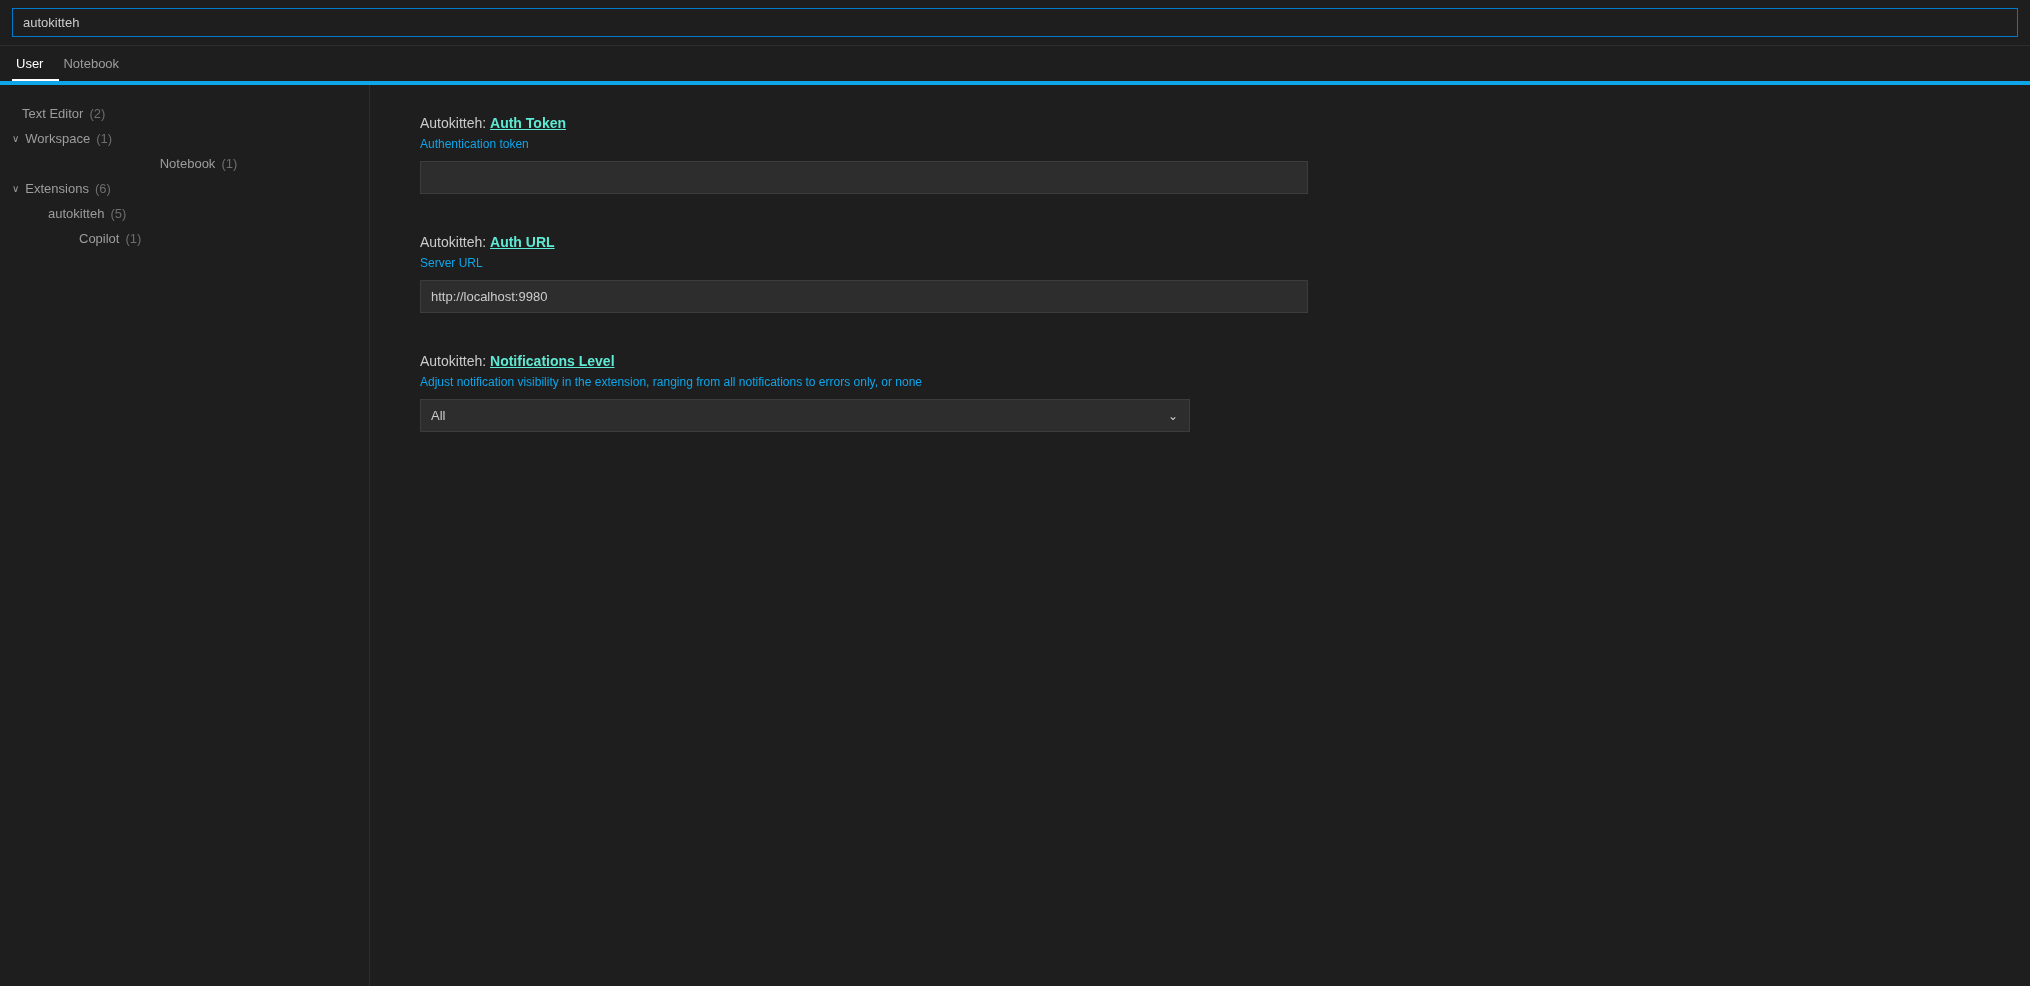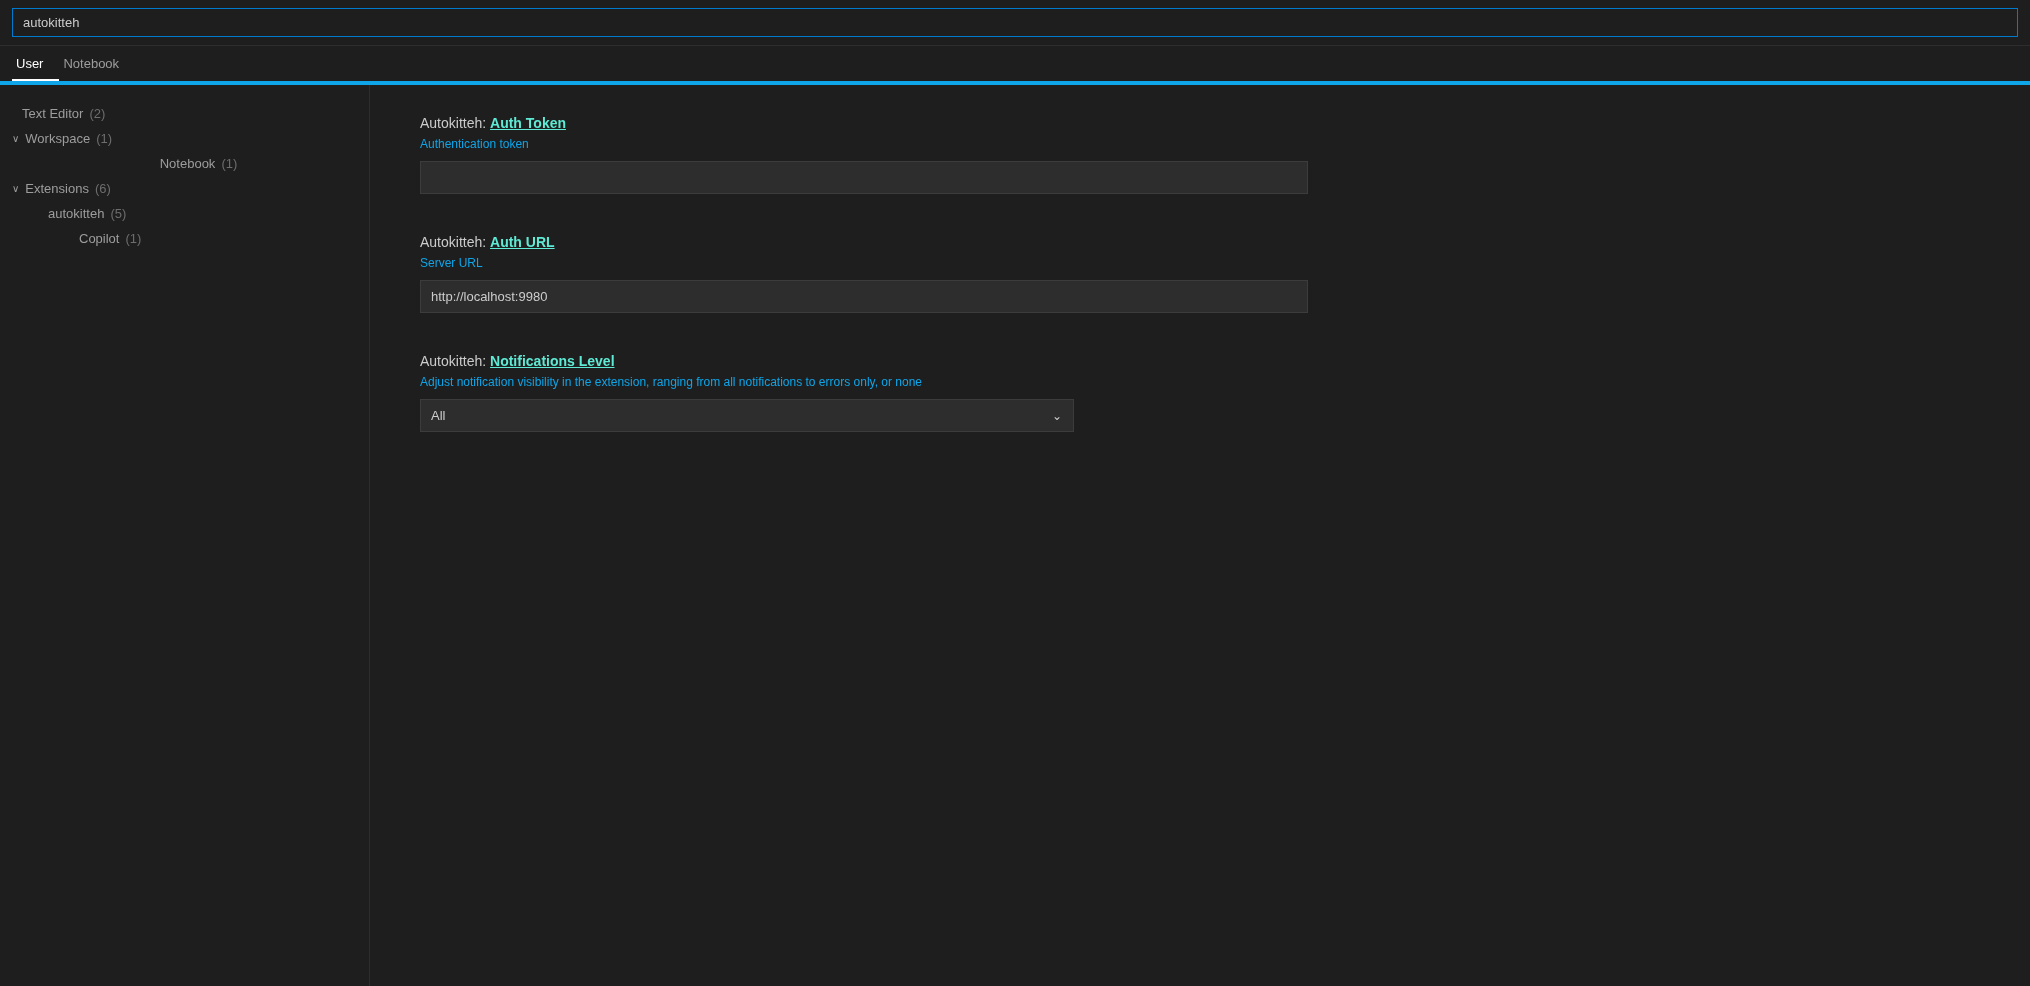--- a/index.html
+++ b/index.html
@@ -136,21 +136,21 @@
       background-color: #2d2d2d;
       border: 1px solid #3c3c3c;
       color: #cccccc;
       font-size: 13px;
       padding: 8px 10px;
       outline: none;
       font-family: inherit;
     }
 
     .setting-select-container {
-      width: 654px;
+      width: 770px;
       position: relative;
     }
 
     .setting-select {
       width: 100%;
       background-color: #2d2d2d;
       border: 1px solid #3c3c3c;
       color: #cccccc;
       font-size: 13px;
       padding: 8px 10px;

